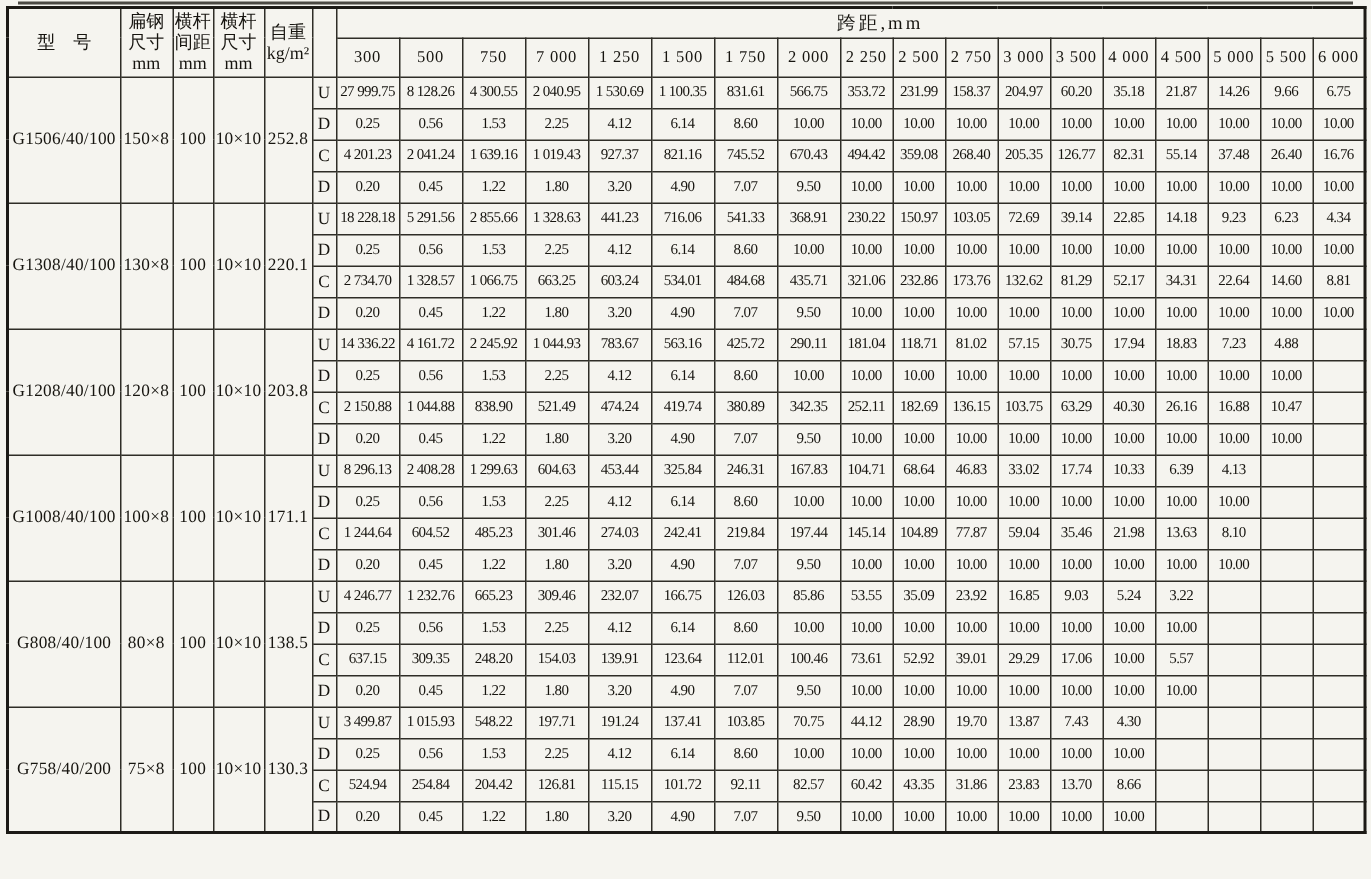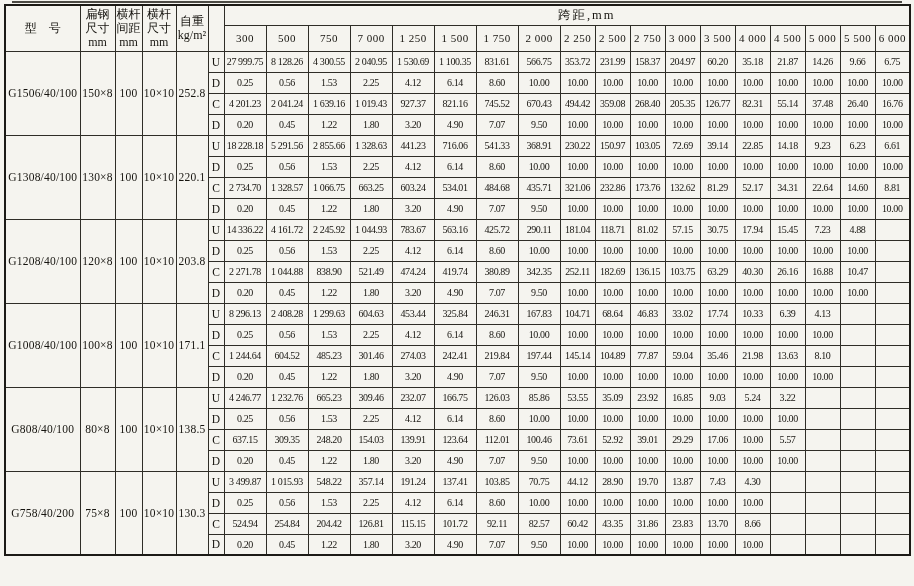--- a/index.html
+++ b/index.html
@@ -229,21 +229,21 @@
           <td class="val">368.91</td>
           <td class="val">230.22</td>
           <td class="val">150.97</td>
           <td class="val">103.05</td>
           <td class="val">72.69</td>
           <td class="val">39.14</td>
           <td class="val">22.85</td>
           <td class="val">14.18</td>
           <td class="val">9.23</td>
           <td class="val">6.23</td>
-          <td class="val">6.61</td>
+          <td class="val">4.34</td>
         </tr>
         <tr>
           <td class="letter">D</td>
           <td class="val">0.25</td>
           <td class="val">0.56</td>
           <td class="val">1.53</td>
           <td class="val">2.25</td>
           <td class="val">4.12</td>
           <td class="val">6.14</td>
           <td class="val">8.60</td>
@@ -315,21 +315,21 @@
           <td class="val">783.67</td>
           <td class="val">563.16</td>
           <td class="val">425.72</td>
           <td class="val">290.11</td>
           <td class="val">181.04</td>
           <td class="val">118.71</td>
           <td class="val">81.02</td>
           <td class="val">57.15</td>
           <td class="val">30.75</td>
           <td class="val">17.94</td>
-          <td class="val">15.45</td>
+          <td class="val">18.83</td>
           <td class="val">7.23</td>
           <td class="val">4.88</td>
           <td class="val"></td>
         </tr>
         <tr>
           <td class="letter">D</td>
           <td class="val">0.25</td>
           <td class="val">0.56</td>
           <td class="val">1.53</td>
           <td class="val">2.25</td>
@@ -343,21 +343,21 @@
           <td class="val">10.00</td>
           <td class="val">10.00</td>
           <td class="val">10.00</td>
           <td class="val">10.00</td>
           <td class="val">10.00</td>
           <td class="val">10.00</td>
           <td class="val"></td>
         </tr>
         <tr>
           <td class="letter">C</td>
-          <td class="val">2 271.78</td>
+          <td class="val">2 150.88</td>
           <td class="val">1 044.88</td>
           <td class="val">838.90</td>
           <td class="val">521.49</td>
           <td class="val">474.24</td>
           <td class="val">419.74</td>
           <td class="val">380.89</td>
           <td class="val">342.35</td>
           <td class="val">252.11</td>
           <td class="val">182.69</td>
           <td class="val">136.15</td>
@@ -571,21 +571,21 @@
         <tr>
           <td class="group-cell" rowspan="4">G758/40/200</td>
           <td class="group-cell" rowspan="4">75×8</td>
           <td class="group-cell" rowspan="4">100</td>
           <td class="group-cell" rowspan="4">10×10</td>
           <td class="group-cell" rowspan="4">130.3</td>
           <td class="letter">U</td>
           <td class="val">3 499.87</td>
           <td class="val">1 015.93</td>
           <td class="val">548.22</td>
-          <td class="val">357.14</td>
+          <td class="val">197.71</td>
           <td class="val">191.24</td>
           <td class="val">137.41</td>
           <td class="val">103.85</td>
           <td class="val">70.75</td>
           <td class="val">44.12</td>
           <td class="val">28.90</td>
           <td class="val">19.70</td>
           <td class="val">13.87</td>
           <td class="val">7.43</td>
           <td class="val">4.30</td>

